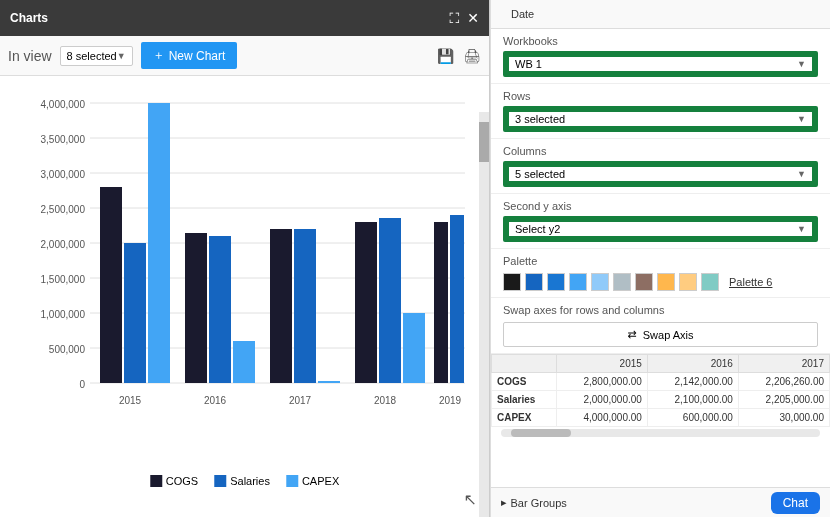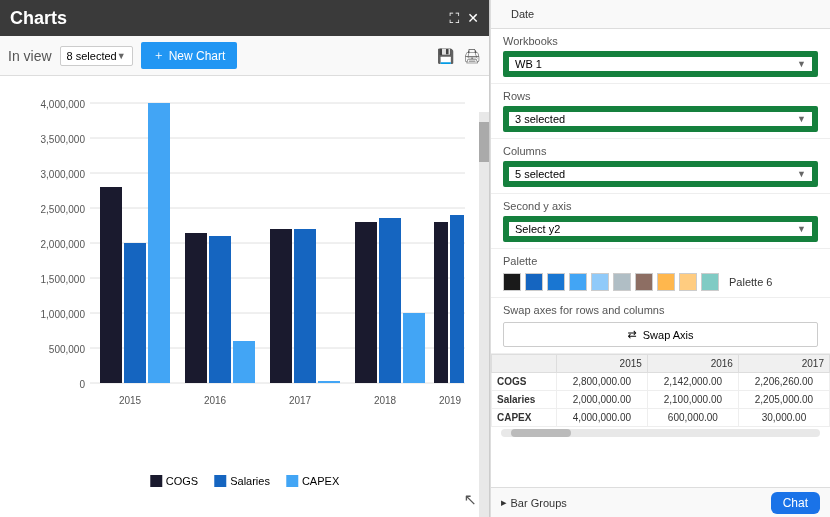--- a/index.html
+++ b/index.html
@@ -19,21 +19,21 @@
       background: #3a3a3a;
       color: #fff;
       padding: 8px 10px;
       display: flex;
       align-items: center;
       justify-content: space-between;
       height: 36px;
     }
     .charts-header-title {
       font-weight: bold;
-      font-size: 18px;
+      font-size: 12px;
     }
     .charts-header-icons {
       display: flex;
       gap: 8px;
     }
     .charts-header-icons span {
       cursor: pointer;
       font-size: 14px;
     }
 
@@ -199,20 +199,21 @@
     .pal-swatch {
       width: 18px;
       height: 18px;
       border: 1px solid #ccc;
       cursor: pointer;
     }
     .pal-name {
       font-size: 11px;
       color: #333;
       margin-left: 6px;
+      text-decoration: underline;
     }
 
     
     .swap-section {
       padding: 6px 12px;
       border-bottom: 1px solid #eee;
     }
     .swap-label {
       font-size: 11px;
       color: #555;
@@ -249,21 +250,21 @@
       border: 1px solid #ddd;
       padding: 3px 5px;
       text-align: right;
       font-weight: normal;
       color: #333;
     }
     .data-table th:first-child { text-align: left; }
     .data-table td {
       border: 1px solid #eee;
       padding: 3px 5px;
-      text-align: center;
+      text-align: right;
       color: #333;
     }
     .data-table td:first-child { text-align: left; font-weight: bold; }
 
     
     .bottom-bar {
       display: flex;
       align-items: center;
       justify-content: space-between;
       padding: 5px 10px;

